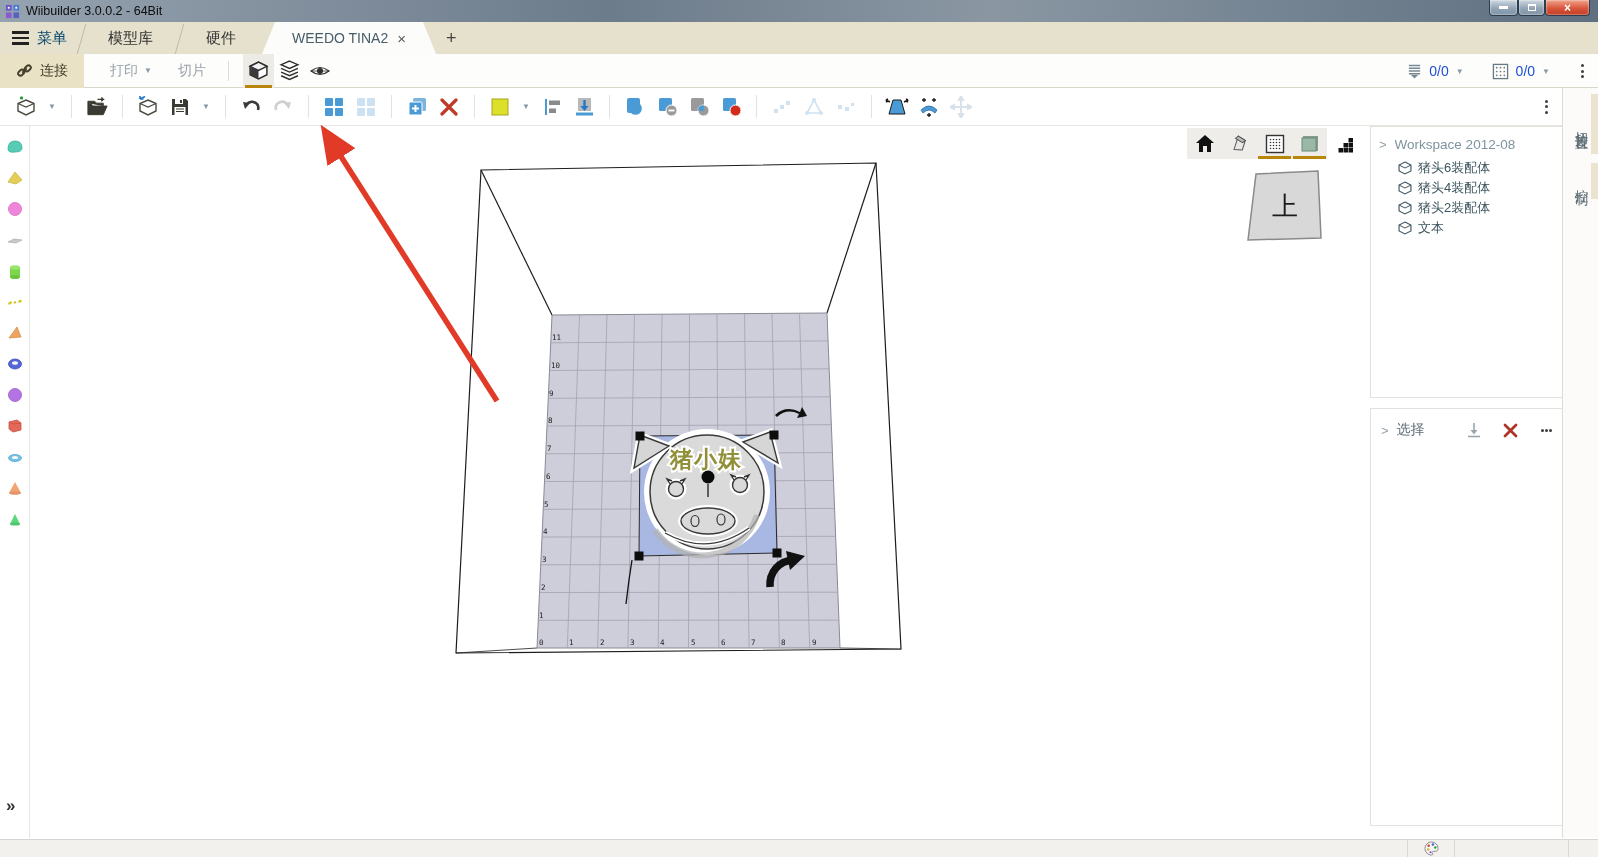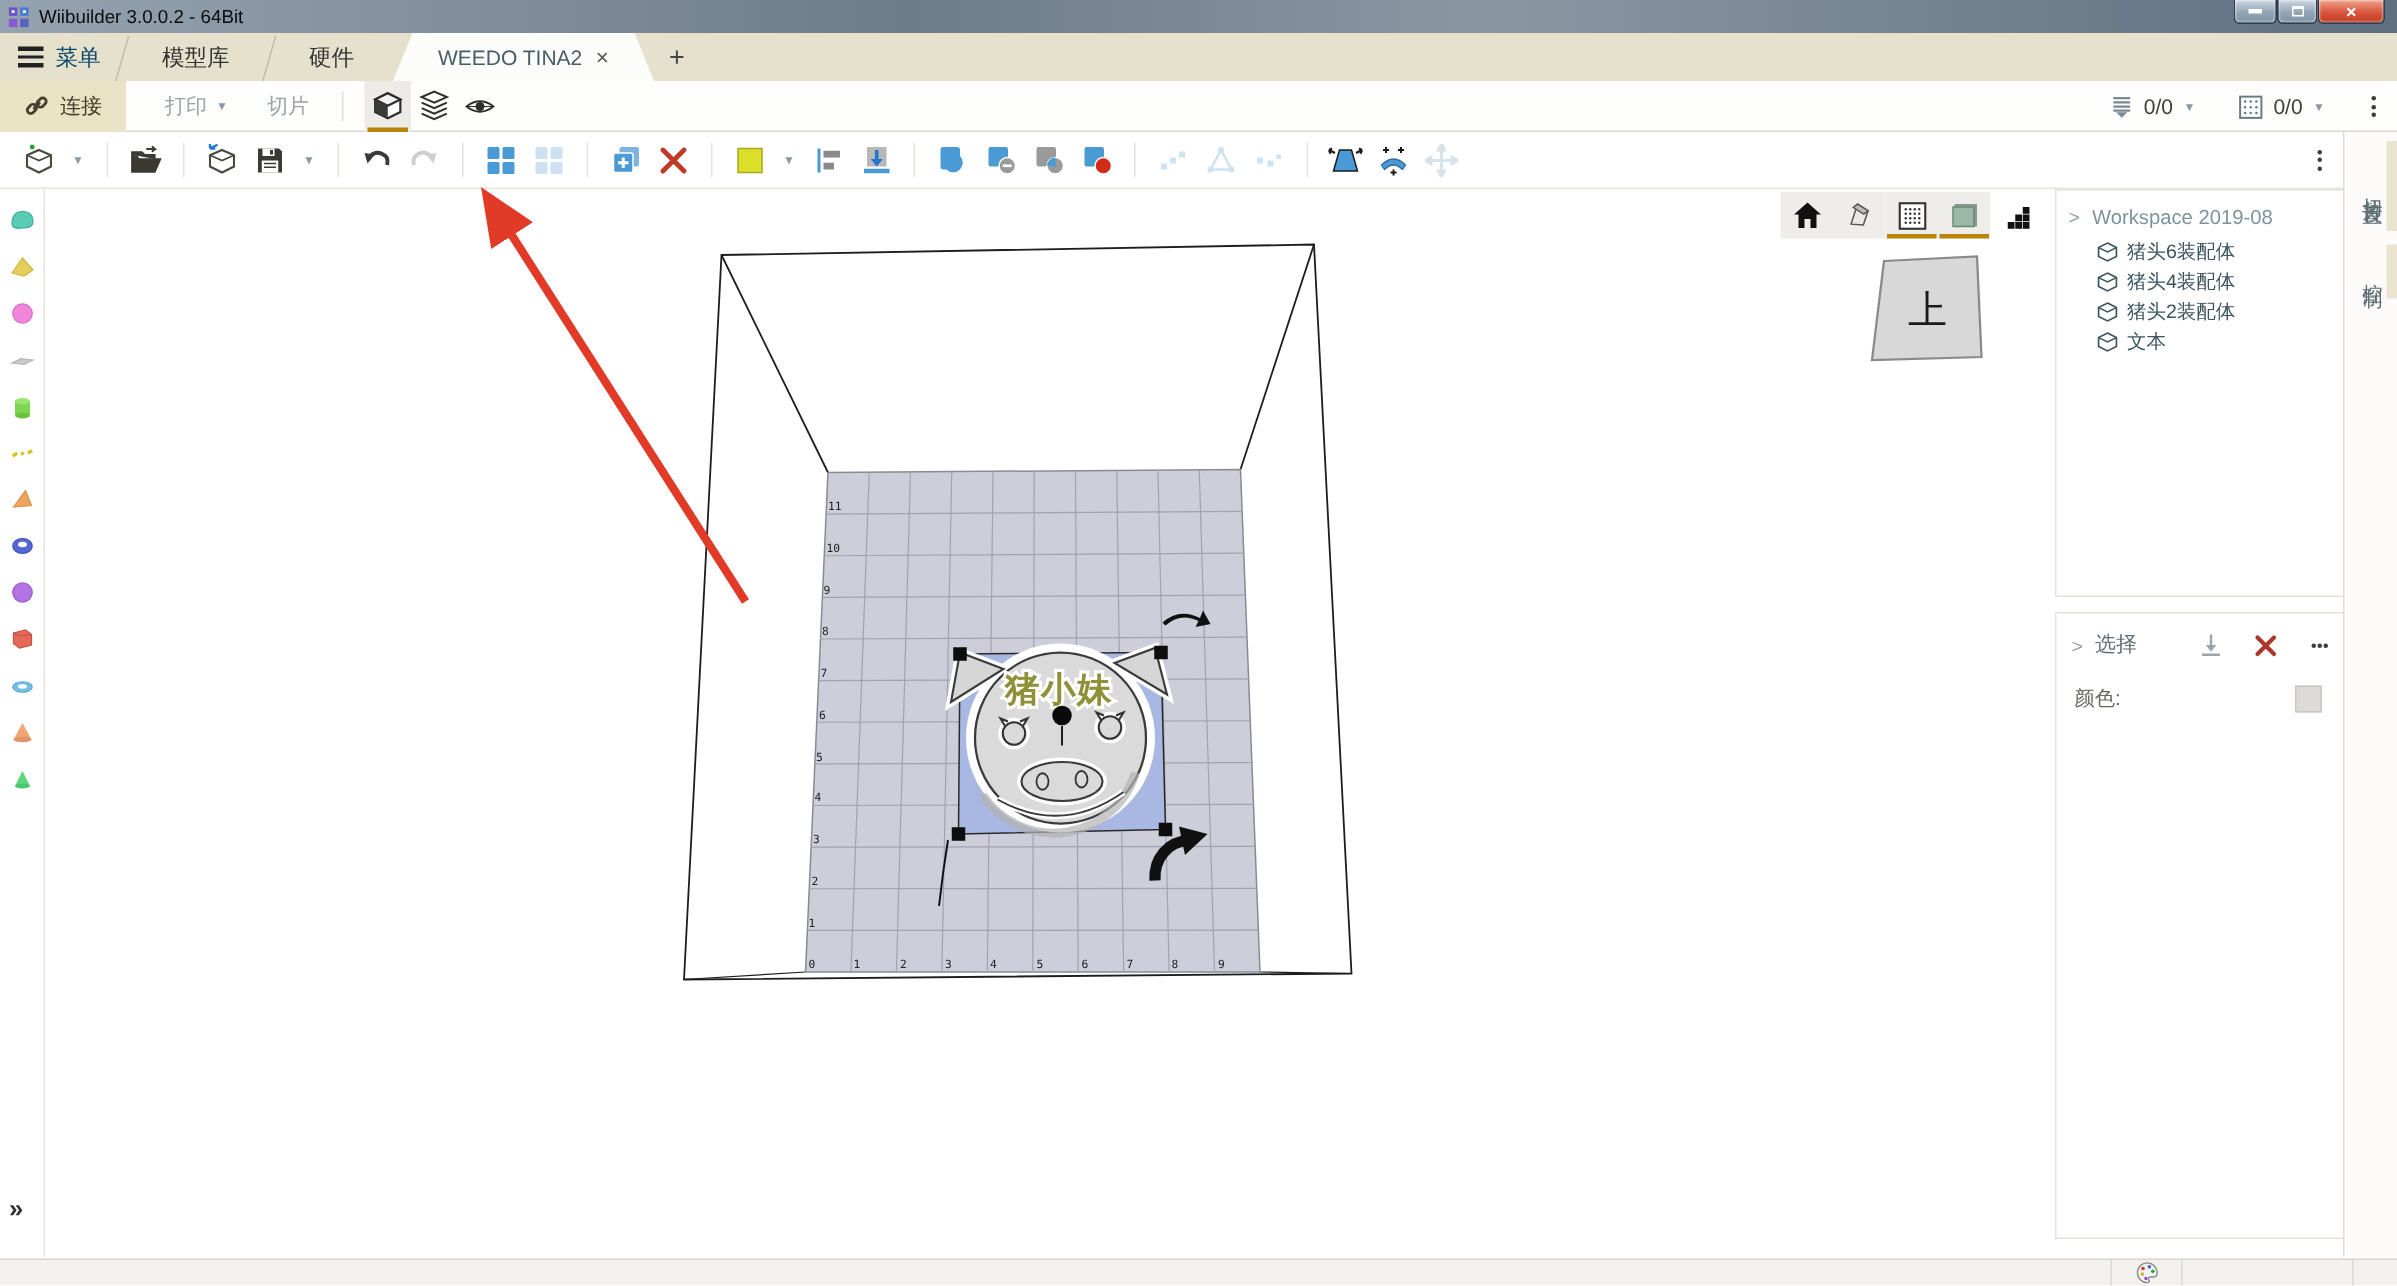--- a/index.html
+++ b/index.html
@@ -40,21 +40,21 @@
   #connectbar { position:absolute; left:0; top:54px; width:1598px; height:34px; background:#fdfdfc; border-bottom:1px solid #d9d6cc; display:flex; align-items:center;text-align:center; }
   #connect-btn { width:84px; height:34px; background:#e9e2c5; display:flex; align-items:center; justify-content:center; gap:7px; cursor:pointer; }
   #connect-btn span { font-size:14px; color:#45402c; }
   .cb-text-btn { display:flex; align-items:center; gap:6px; color:#9aa3a9; font-size:14px; margin-left:26px; cursor:pointer; }
   .caret { font-size:8px; color:#8b99a3; }
   .cb-sep { width:1px; height:20px; background:#ddd; margin:0 14px 0 22px; }
   .mode-btn { width:31px; height:34px; display:flex; align-items:center; justify-content:center; cursor:pointer; position:relative; }
   .mode-btn.active { background:#edebe6; }
   .mode-btn.active::after { content:""; position:absolute; left:2px; right:2px; bottom:0; height:3px; background:#b8860b; }
   #counters { position:absolute; right:10px; top:0; height:34px; display:flex; align-items:center; gap:7px; }
-  .count-val { font-size:14px; color:#404040; }
+  .count-val { font-size:14px; color:#1d4ed8; }
   .dots { color:#3d3d3d; font-size:14px; letter-spacing:0; line-height:4px; width:12px; text-align:center; cursor:pointer; }
   .dots i { display:block; width:3px; height:3px; background:#3d3d3d; border-radius:50%; margin:2.5px auto; }
 
   
   #maintoolbar { position:absolute; left:0; top:88px; width:1562px; height:38px; background:#fff; border-bottom:1px solid #e7e5e0; display:flex; align-items:center; padding-left:10px; }
   .tool { width:26px; height:28px; display:flex; align-items:center; justify-content:center; cursor:pointer; margin:0 3px; }
   .tool.narrow { width:14px; }
   .tsep { width:1px; height:23px; background:#e4e2dd; margin:0 9px; }
   #toolbar-more { margin-left:auto; margin-right:10px; }
 
@@ -683,21 +683,21 @@
           </g>
         </svg>
       </div>
     </div>
   </div>
 
   <div id="right-panel">
     <div id="workspace-box" class="panel-box">
       <div class="panel-header">
         <span class="chev">&gt;</span>
-        <span id="workspace-title">Workspace 2019-08</span>
+        <span id="workspace-title">Workspace 2012-08</span>
       </div>
       <div class="tree">
         <div class="tree-item">
           <svg width="14" height="14" viewBox="0 0 20 20">
               <polygon points="10,1.5 18.5,5.8 18.5,14.2 10,18.5 1.5,14.2 1.5,5.8" fill="none" stroke="#3c545e" stroke-width="1.6"></polygon>
               <polyline points="1.5,5.8 10,10 18.5,5.8 M10,10 10,18.5" fill="none" stroke="#3c545e" stroke-width="1.4"></polyline>
             </svg>
           <span>猪头6装配体</span>
         </div>
         <div class="tree-item">
@@ -738,24 +738,20 @@
         <span class="sel-icon">
           <svg width="15" height="15" viewBox="0 0 15 15">
             <path d="M2,2 L13,13 M13,2 L2,13" stroke="#b03528" stroke-width="2.8" stroke-linecap="round"></path>
           </svg>
         </span>
         <span class="sel-icon dots">
             <i></i>
             <i></i>
             <i></i>
           </span>
-      </div>
-      <div class="prop-row">
-        <label>颜色:</label>
-        <div class="swatch" id="color-swatch"></div>
       </div>
     </div>
   </div>
 
   <div id="right-strip">
     <div class="vtab" id="vtab-slice">
       <span>切片设置</span>
     </div>
     <div class="vtab" id="vtab-control">
       <span>控制</span>

